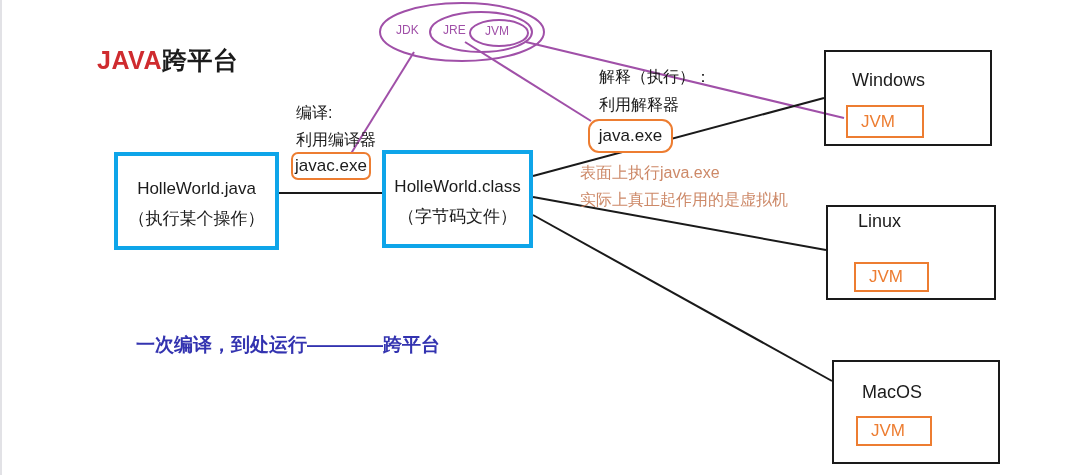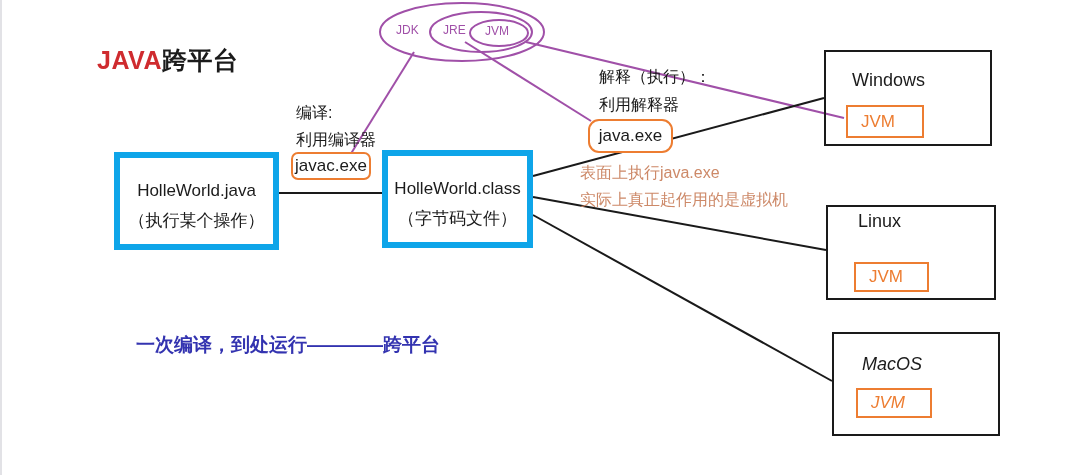--- a/index.html
+++ b/index.html
@@ -21,21 +21,21 @@
     white-space:nowrap;
   }
   .page-title .hl{color:#cf2b2f;}
   .page-title .rest{color:#1b1b1b;}
 
   .oval-label{
     font-size:12px;color:#a050a8;white-space:nowrap;
   }
 
   .node-box{
-    border:6px solid #0ea5e9;
+    border:4px solid #0ea5e9;
     background:transparent;
     box-sizing:border-box;
     text-align:center;
   }
   .node-box .bline{
     font-size:17px;line-height:30px;color:#1b1b1b;white-space:nowrap;
   }
   #source-box{left:112px;top:152px;width:165px;height:98px;padding-top:18px;}
   #bytecode-box{left:380px;top:150px;width:151px;height:98px;padding-top:18px;}
 
@@ -79,21 +79,21 @@
     white-space:nowrap;
   }
   #platform-windows{left:822px;top:50px;width:168px;height:96px;}
   #platform-windows .pname{margin:18px 0 0 26px;}
   #platform-windows .jvm-box{left:20px;top:53px;width:78px;height:33px;}
 
   #platform-linux{left:824px;top:205px;width:170px;height:95px;}
   #platform-linux .pname{margin:4px 0 0 30px;}
   #platform-linux .jvm-box{left:26px;top:55px;width:75px;height:30px;}
 
-  #platform-macos{left:830px;top:332px;width:168px;height:104px;font-style:italic;}
+  #platform-macos{left:830px;top:360px;width:168px;height:104px;}
   #platform-macos .pname{margin:20px 0 0 28px;}
   #platform-macos .jvm-box{left:22px;top:54px;width:76px;height:30px;}
 </style>
 </head>
 <body>
 
 <div class="canvas">
 
   <svg class="wires" viewBox="0 0 1074 475">
 

